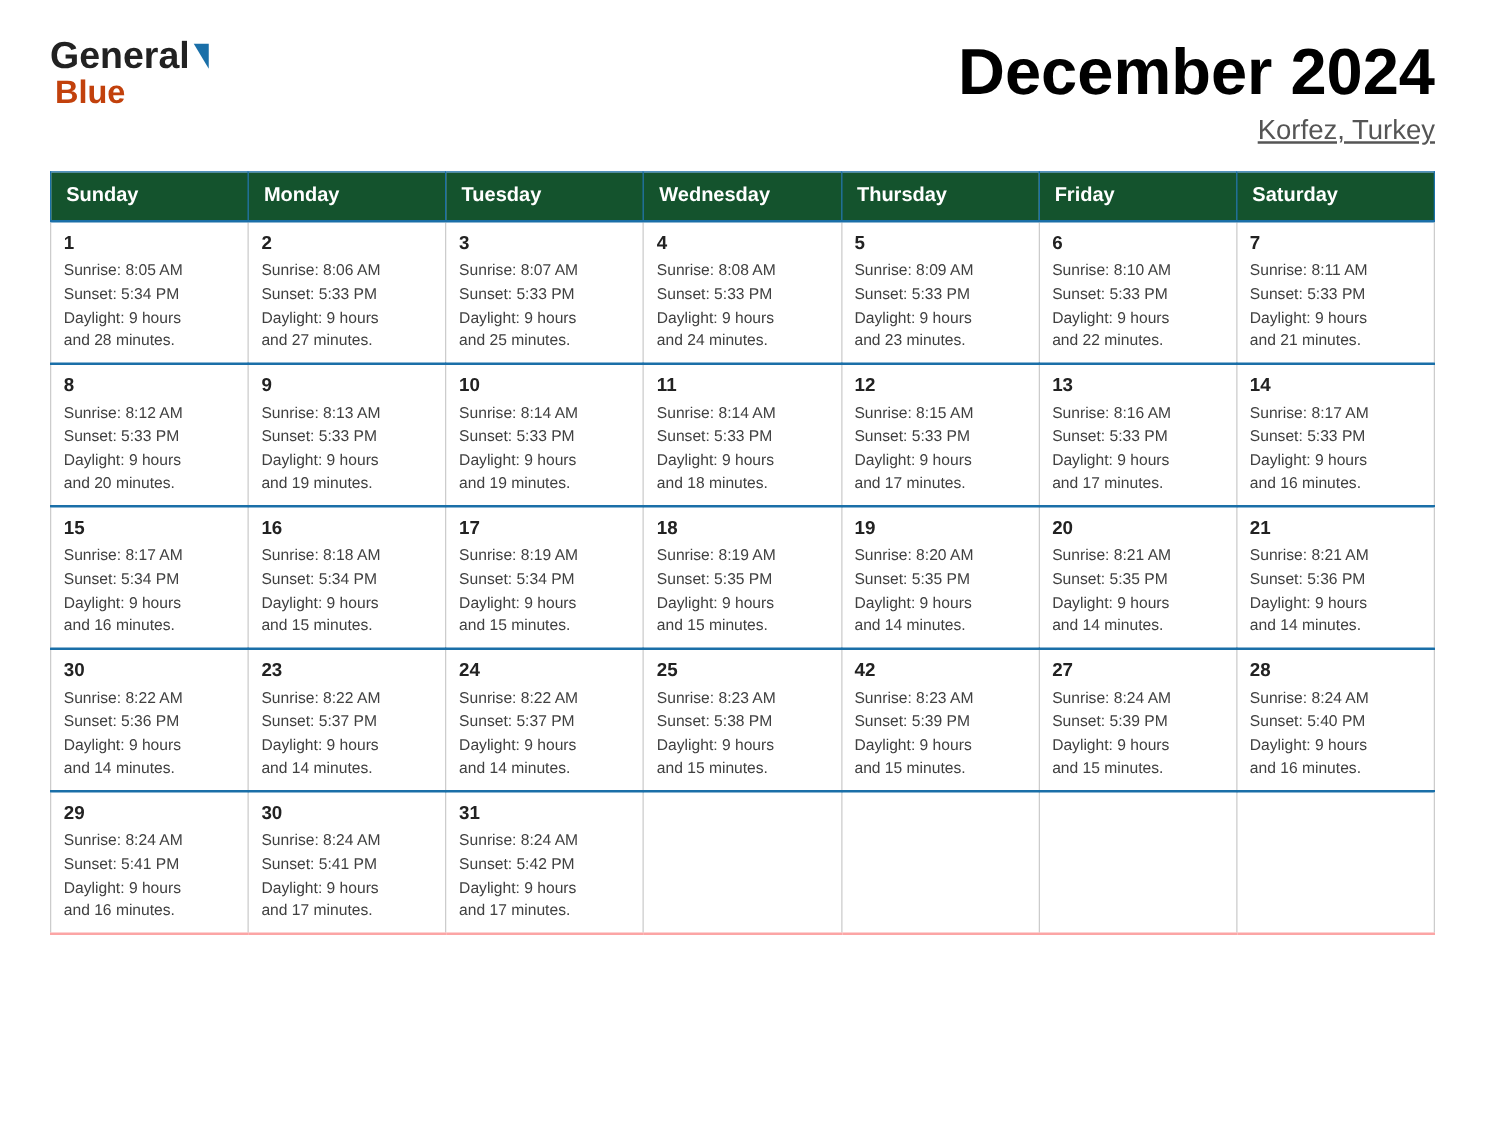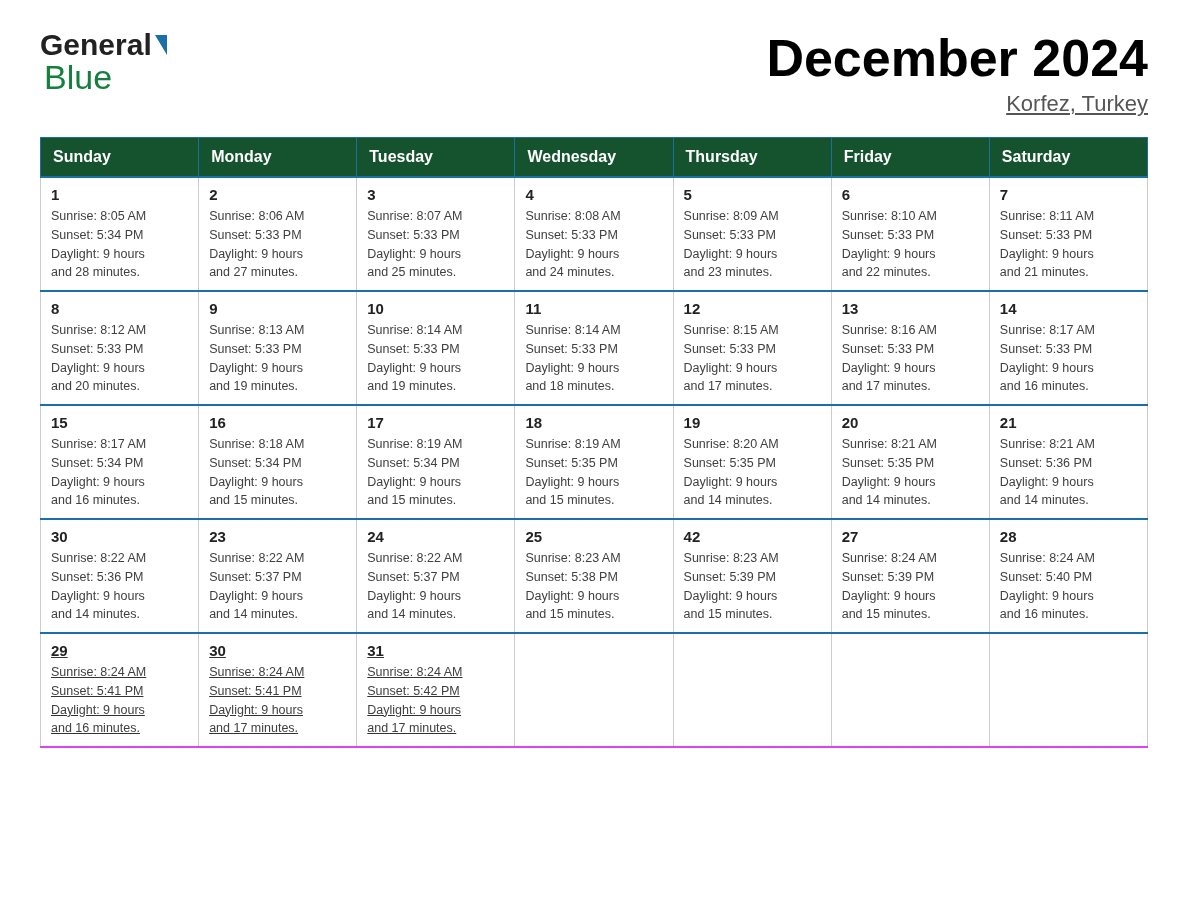--- a/index.html
+++ b/index.html
@@ -48,22 +48,21 @@
     tbody tr td {
       vertical-align: top;
       padding: 8px 10px;
       border: 1px solid #ccc;
       font-size: 13px;
       color: #333;
       min-height: 90px;
       height: 110px;
     }
     tbody tr:last-child td {
-      border-bottom: 2px solid #d946ef;
-      text-decoration: underline;
+      border-bottom: 2px solid #fca5a5;
     }
     tbody tr td:first-child {
       border-left: 1px solid #ccc;
     }
     tbody tr {
       border-top: 2px solid #1a6fa8;
     }
     .day-number {
       font-size: 15px;
       font-weight: bold;
@@ -85,23 +84,23 @@
     }
     .logo-line1 {
       display: flex;
       align-items: center;
       font-size: 30px;
       font-weight: bold;
       color: #222;
       line-height: 1;
     }
     .logo-line2 {
-      color: #15803d;
-      font-size: 34px;
-      font-weight: normal;
+      color: #c2410c;
+      font-size: 26px;
+      font-weight: bold;
       margin-left: 4px;
       line-height: 1;
     }
     .logo-triangle {
       display: inline-block;
       width: 0;
       height: 0;
       border-left: 12px solid transparent;
       border-right: 0px solid transparent;
       border-top: 20px solid #1a6fa8;

